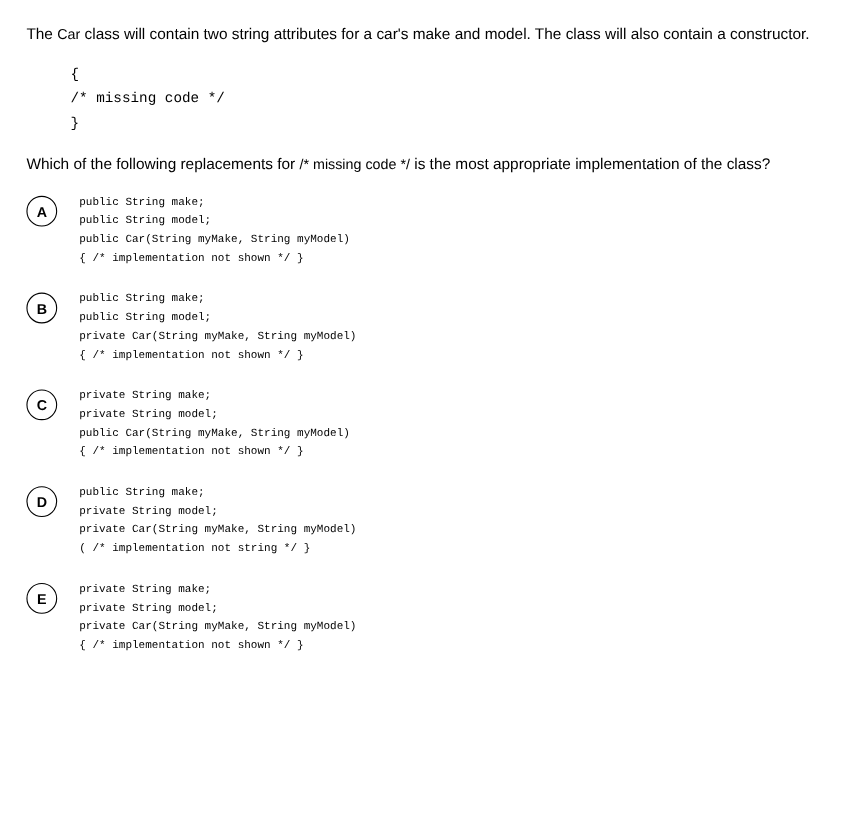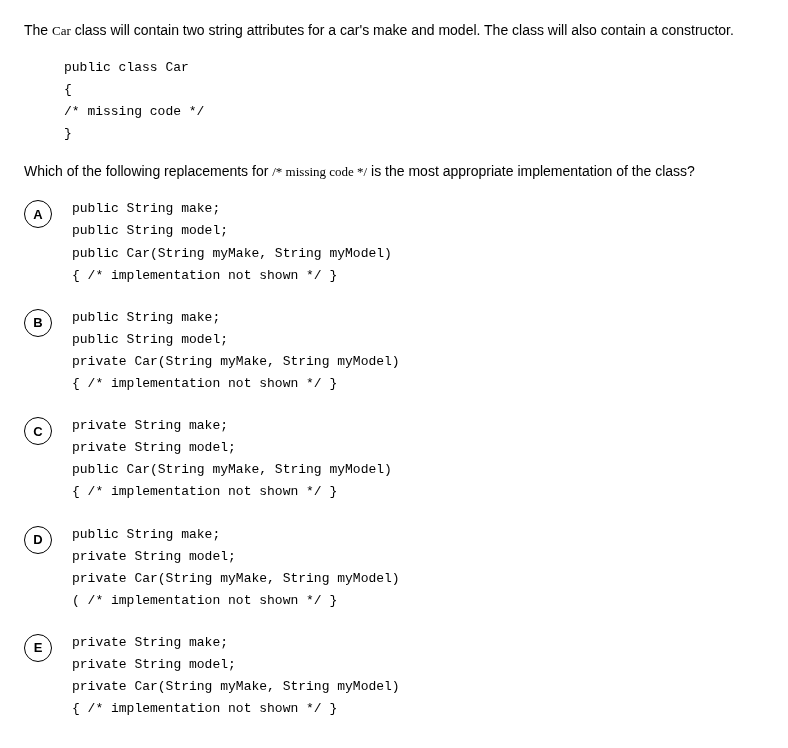--- a/index.html
+++ b/index.html
@@ -30,21 +30,21 @@
       margin-bottom: 16px;
       line-height: 1.7;
     }
 
     .question-text {
       margin-bottom: 16px;
       line-height: 1.5;
     }
 
     code, .inline-code {
-      font-family: Liberation Serif, serif;
+      font-family: Liberation Sans, sans-serif;
       font-size: 13px;
     }
 
     .options-container {
       display: flex;
       flex-direction: column;
       gap: 20px;
     }
 
     .option-row {
@@ -62,33 +62,32 @@
       align-items: center;
       justify-content: center;
       font-size: 13px;
       font-weight: bold;
       flex-shrink: 0;
       margin-top: 2px;
     }
 
     .option-code {
       font-family: 'Courier New', Courier, monospace;
-      font-size: 13px;
+      font-size: 10px;
       line-height: 1.7;
     }
   </style>
 </head>
 <body>
 
 <p class="intro-text">
   The <span class="inline-code">Car</span> class will contain two string attributes for a car's make and model. The class will also contain a constructor.
 </p>
 
 <div class="code-block">
-  <div>public class Car</div>
   <div>{</div>
   <div>    /* missing code */</div>
   <div>}</div>
 </div>
 
 <p class="question-text">
   Which of the following replacements for <span class="inline-code">/* missing code */</span> is the most appropriate implementation of the class?
 </p>
 
 <div class="options-container">
@@ -118,21 +117,21 @@
         <div>public Car(String myMake, String myModel)</div>
         <div>{ /* implementation not shown */ }</div>
       </div>
     </div>
     <div class="option-row">
       <div class="option-circle">D</div>
       <div class="option-code">
         <div>public String make;</div>
         <div>private String model;</div>
         <div>private Car(String myMake, String myModel)</div>
-        <div>( /* implementation not shown */ }</div>
+        <div>( /* implementation not string */ }</div>
       </div>
     </div>
     <div class="option-row">
       <div class="option-circle">E</div>
       <div class="option-code">
         <div>private String make;</div>
         <div>private String model;</div>
         <div>private Car(String myMake, String myModel)</div>
         <div>{ /* implementation not shown */ }</div>
       </div>

